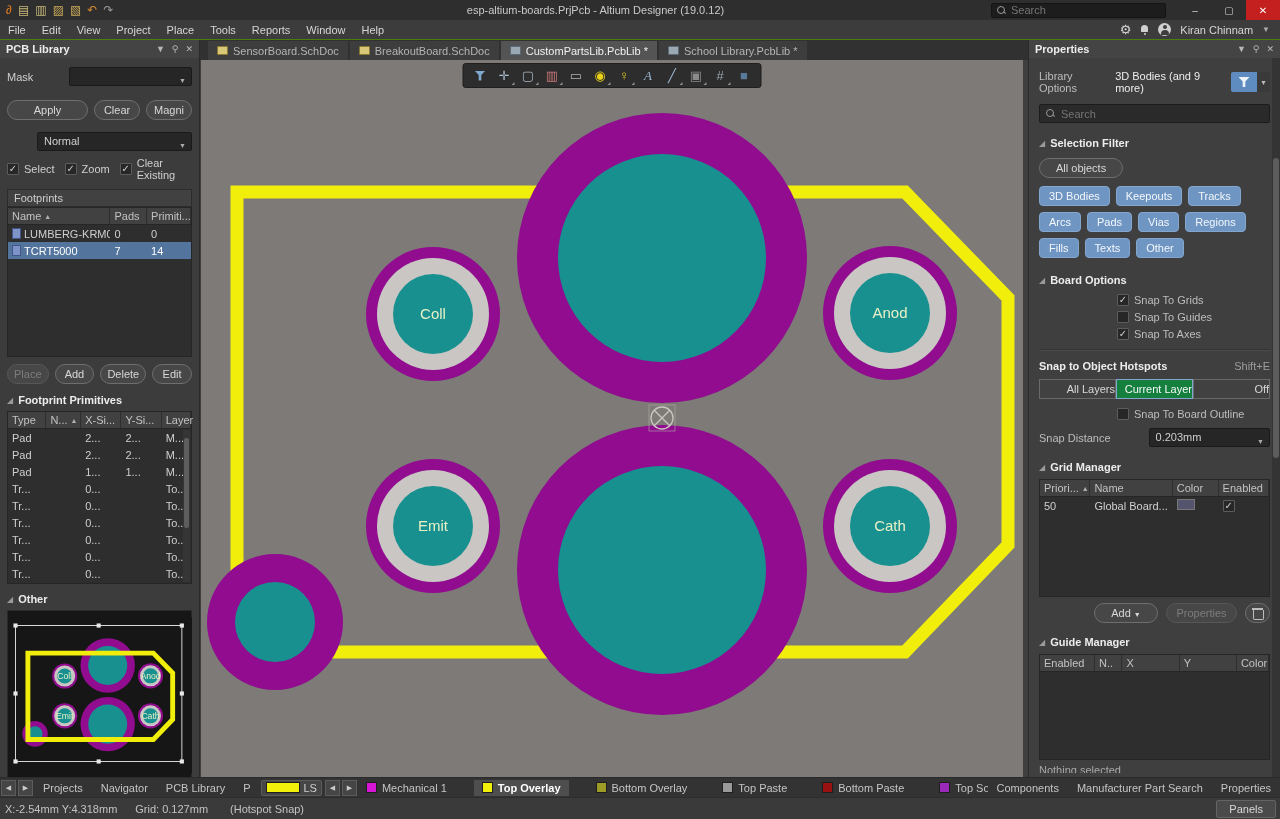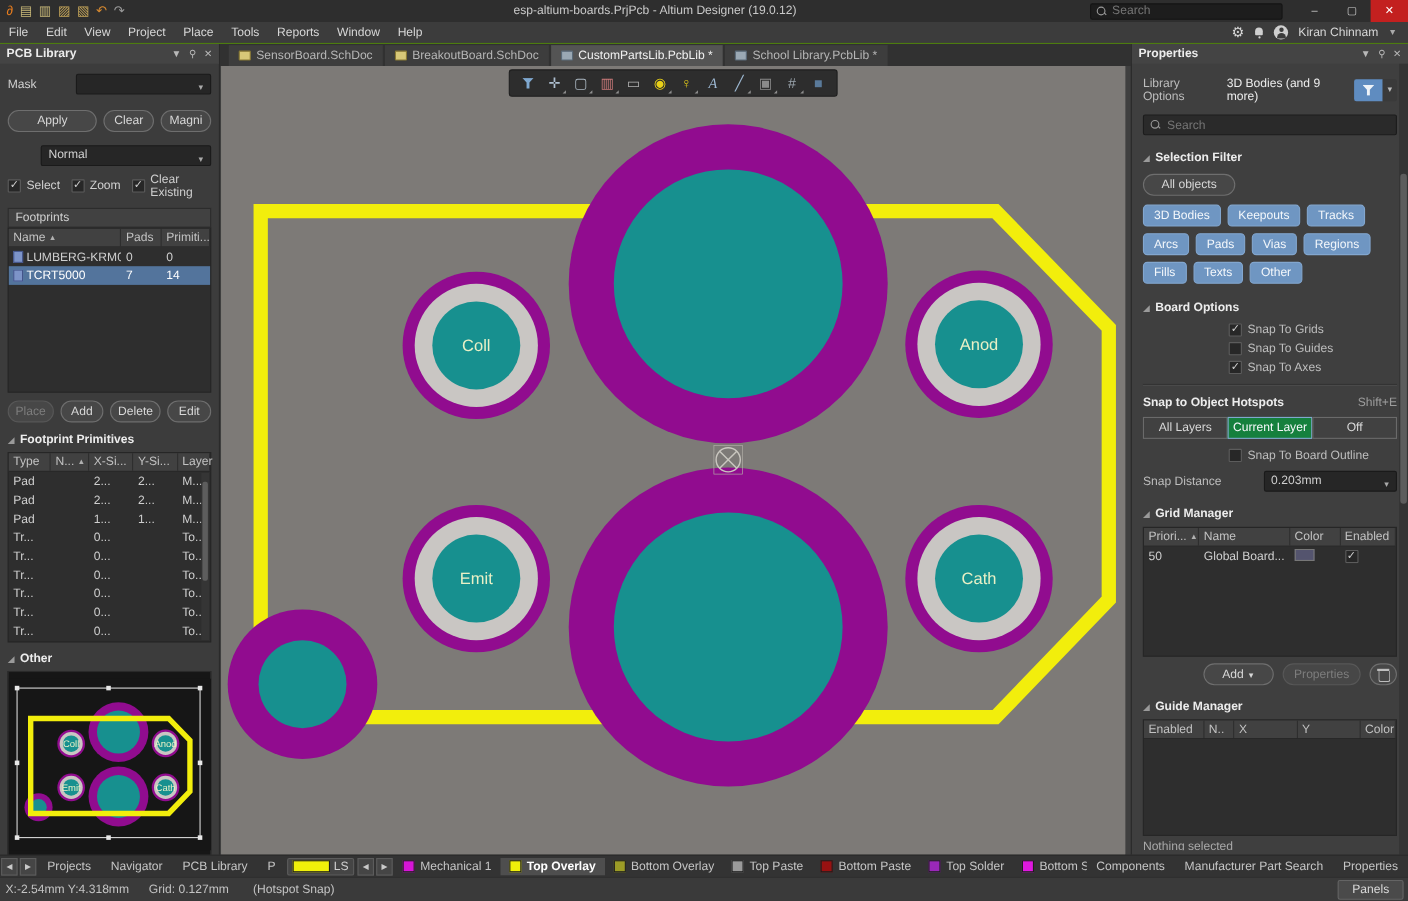--- a/index.html
+++ b/index.html
@@ -71,21 +71,21 @@
   
   .canvas { position:absolute; left:201px; top:60px; width:822px; height:717px; background:#7d7a77; }
   .cv-toolbar { position:absolute; left:50%; top:3px; transform:translateX(-50%); height:25px; background:#2d2d2d; border:1px solid #1f1f1f; border-radius:3px; display:flex; align-items:center; padding:0 5px; gap:1px; }
   .tbico { position:relative; width:23px; height:21px; display:flex; align-items:center; justify-content:center; font-size:13px; border-radius:2px; }
   .tbico.dd::after { content:""; position:absolute; right:1px; bottom:1px; border-left:3px solid transparent; border-bottom:3px solid #8f8f8f; }
   .funnel { width:11px; height:10px; background:#7fa8d0; clip-path:polygon(0 0,100% 0,62% 45%,62% 100%,38% 100%,38% 45%); }
   
   .rightpanel { position:absolute; left:1028px; top:40px; width:252px; height:737px; background:#3f3f3f; border-left:1px solid #2a2a2a; }
   .rp-body { padding:0 10px; position:relative; }
   .chip { background:#6f96c2; border:1px solid #82a6ce; border-radius:4px; color:#f3f7fb; padding:3px 9px; }
-  .seg { flex:1; text-align:center; padding:3px 0; background:#414141; border:1px solid #6a6a6a; color:#d8d8d8; }
+  .seg { flex:1; text-align:right; padding:3px 0; background:#414141; border:1px solid #6a6a6a; color:#d8d8d8; }
   .seg.active { background:#15803d; color:#f5f8fb; border-color:#82a6ce; }
   .hr { border-top:1px solid #333; border-bottom:1px solid #4a4a4a; height:0; margin:9px 0; }
   .gridtbl { background:#2e2e2e; border:1px solid #262626; }
   .swatch { width:18px; height:11px; border:1px solid #777; }
   .trash { position:relative; width:11px; height:12px; }
   .trash::before { content:""; position:absolute; left:1px; top:3px; width:9px; height:9px; border:1px solid #bdbdbd; border-top:none; border-radius:0 0 2px 2px; }
   .trash::after { content:""; position:absolute; left:0; top:1px; width:11px; height:1.5px; background:#bdbdbd; }
   .rp-scroll { position:absolute; right:0; top:18px; width:8px; bottom:0; background:#343434; }
   .rp-thumb { position:absolute; left:1px; top:100px; width:6px; height:300px; background:#5d5d5d; border-radius:3px; }
   
@@ -596,21 +596,21 @@
         <span class="ptab">Navigator</span>
         <span class="ptab">PCB Library</span>
         <span class="ptab">P</span>
       </span>
     <span style="display:flex;align-items:center;gap:3px;background:#454545;border:1px solid #5c5c5c;border-radius:2px;padding:1px 4px;margin:0 2px;">
       <span id="cur-layer-swatch" style="width: 34px; height: 11px; border: 1px solid rgb(30, 30, 30); background: rgb(240, 240, 10);"></span>
       <span>LS</span>
     </span>
     <span class="navarr">◀</span>
     <span class="navarr">▶</span>
-    <span id="layer-tabs" style="display:flex; overflow:hidden; flex:1;">
+    <span id="layer-tabs" style="display:flex; overflow:hidden; flex:1;gap:19px;">
         <span class="ltab">
           <span class="lsw" style="background: rgb(215, 21, 215);"></span>
           <span>Mechanical 1</span>
         </span>
         <span class="ltab active">
           <span class="lsw" style="background: rgb(240, 240, 10);"></span>
           <span>Top Overlay</span>
         </span>
         <span class="ltab">
           <span class="lsw" style="background: rgb(156, 156, 38);"></span>

